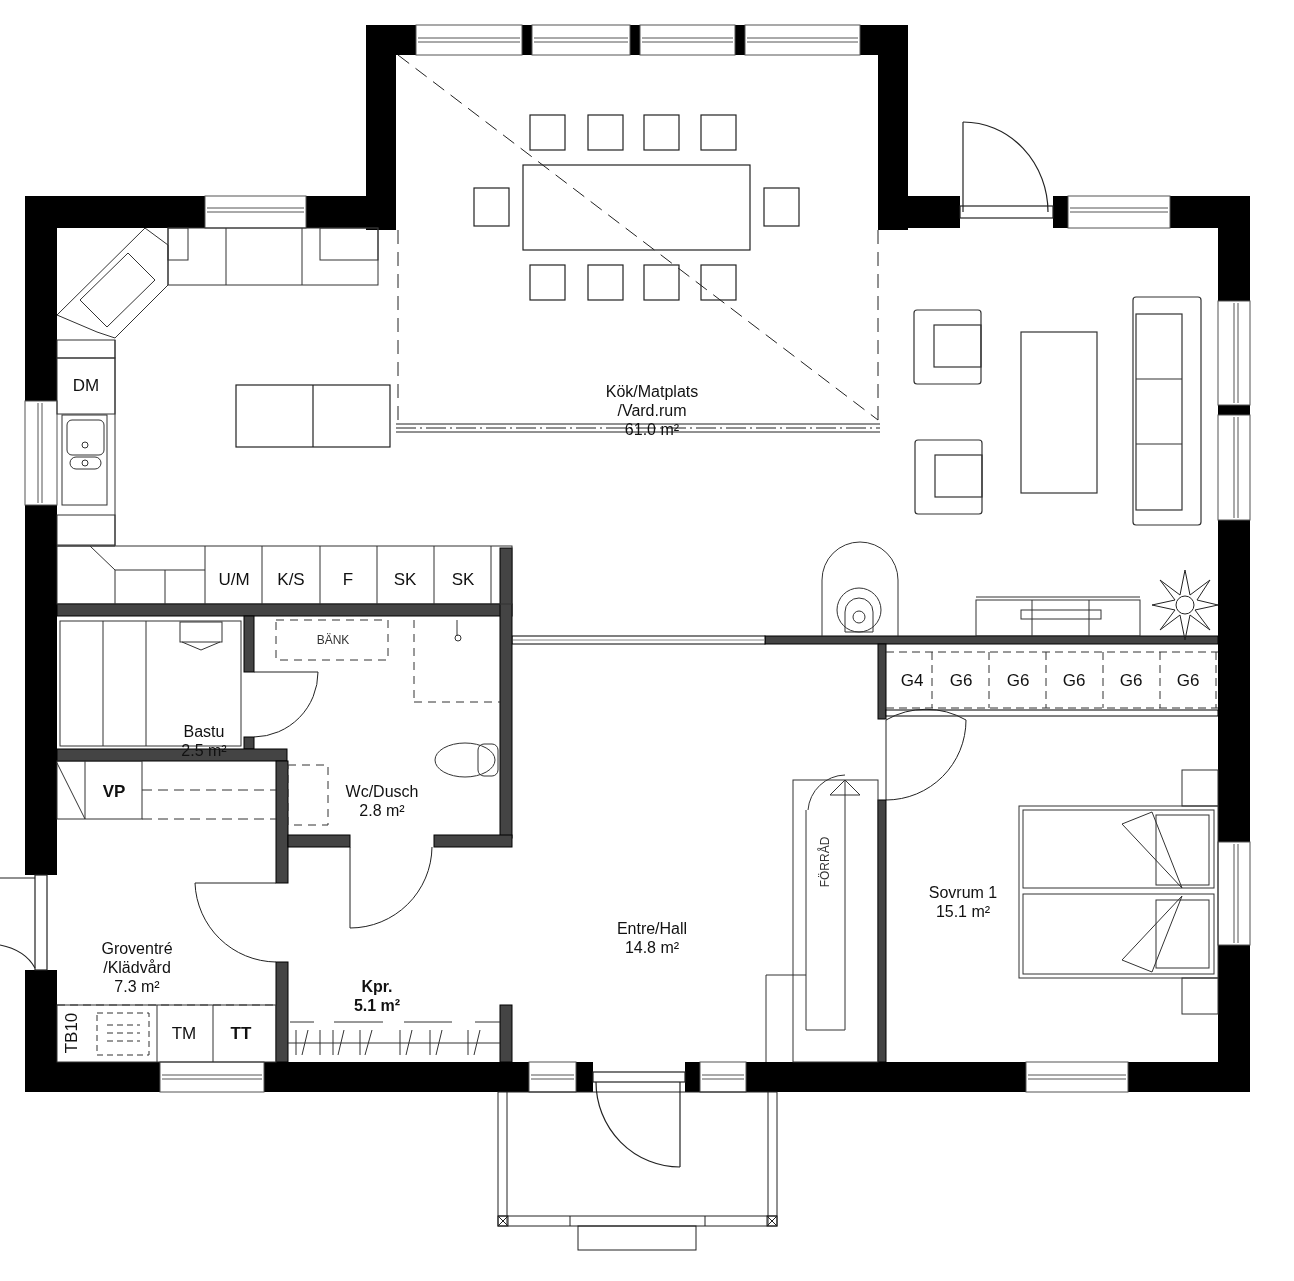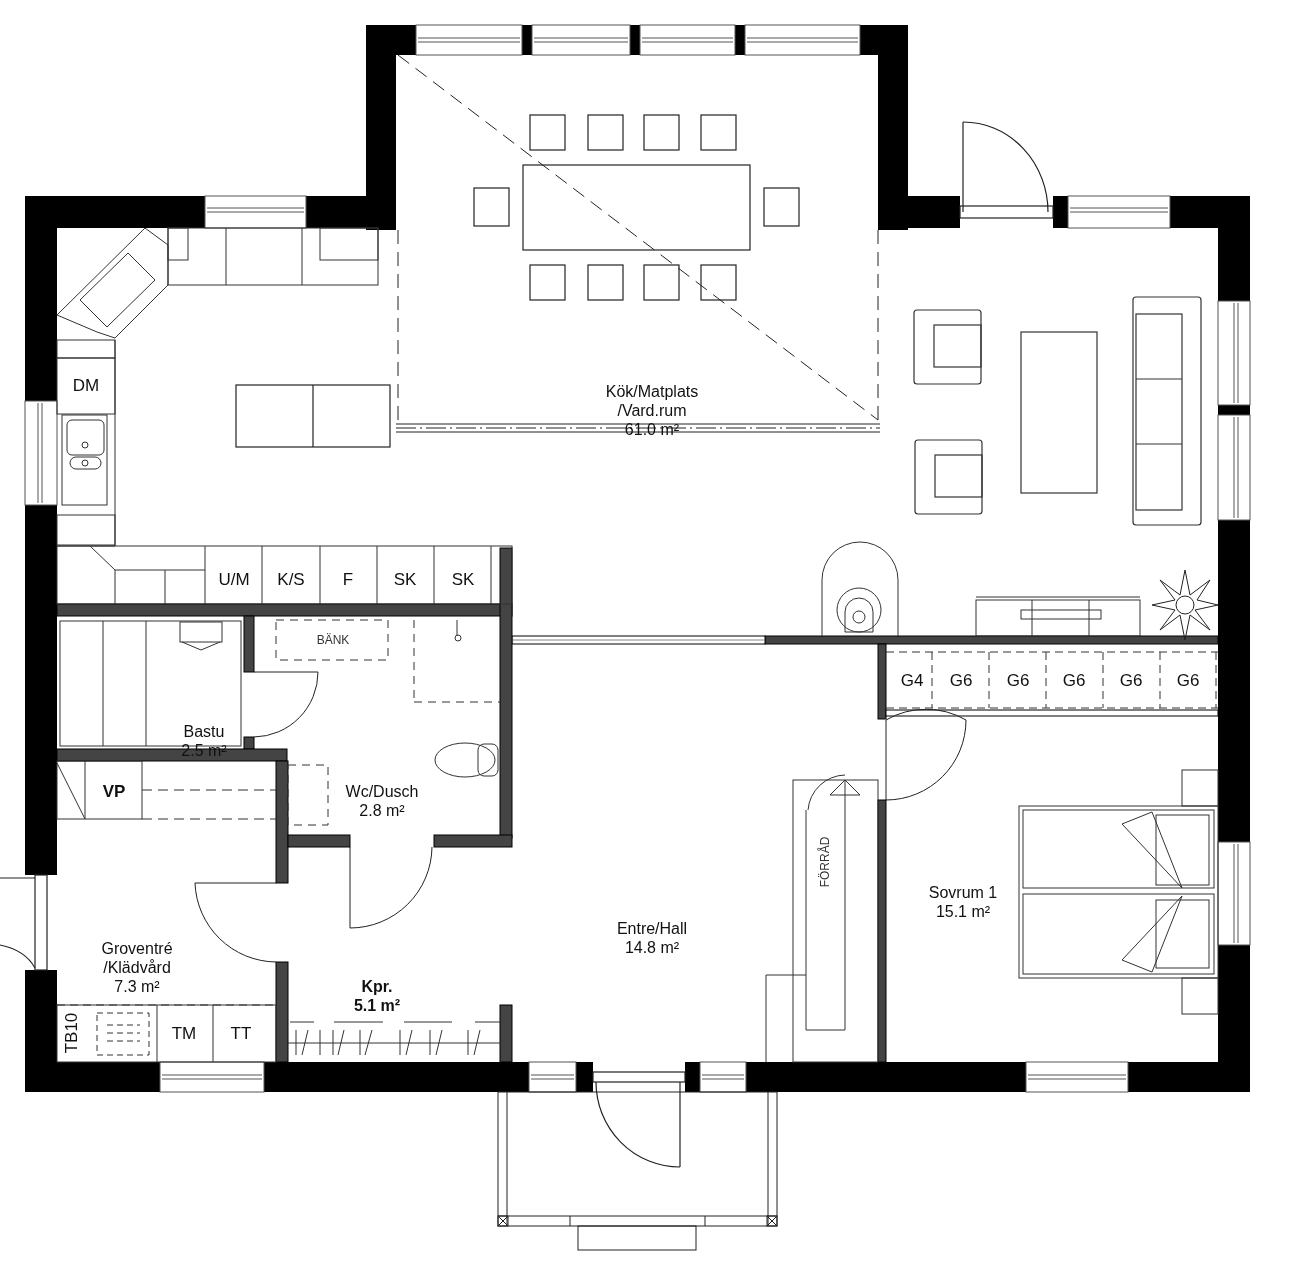--- a/index.html
+++ b/index.html
@@ -365,20 +365,20 @@
 
 <div class="fx" style="left:234px; top:580px;">U/M</div>
 <div class="fx" style="left:291px; top:580px;">K/S</div>
 <div class="fx" style="left:348px; top:580px;">F</div>
 <div class="fx" style="left:405px; top:580px;">SK</div>
 <div class="fx" style="left:463px; top:580px;">SK</div>
 <div class="fx" style="left:86px; top:386px;text-align:right;">DM</div>
 <div class="fx" style="left:114px; top:792px;font-weight:bold;">VP</div>
 <div class="fx vert" style="left:72px; top:1033px;">TB10</div>
 <div class="fx" style="left:184px; top:1034px;">TM</div>
-<div class="fx" style="left:241px; top:1034px;">TT</div>
+<div class="fx" style="left:241px; top:1034px;font-weight:bold;">TT</div>
 <div class="fx small" style="left:333px; top:640px;">BÄNK</div>
 <div class="fx" style="left:912px; top:681px;">G4</div>
 <div class="fx" style="left:961px; top:681px;">G6</div>
 <div class="fx" style="left:1018px; top:681px;">G6</div>
 <div class="fx" style="left:1074px; top:681px;">G6</div>
 <div class="fx" style="left:1131px; top:681px;">G6</div>
 <div class="fx" style="left:1188px; top:681px;">G6</div>
 
 </body></html>

